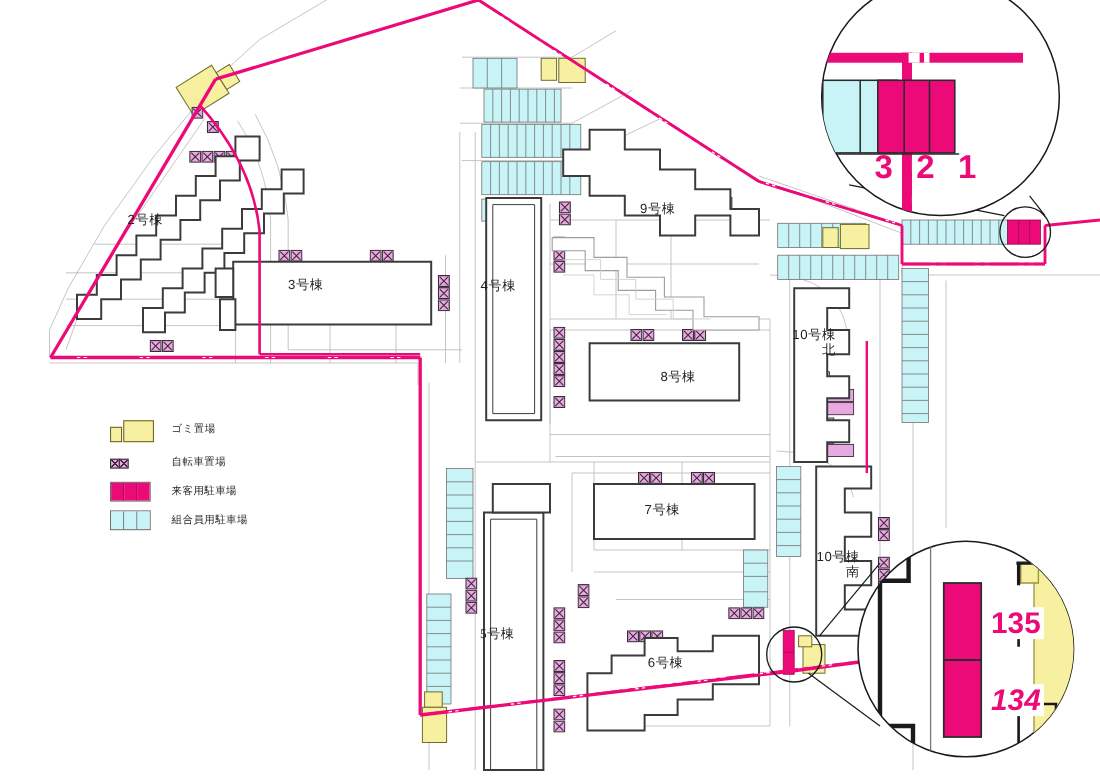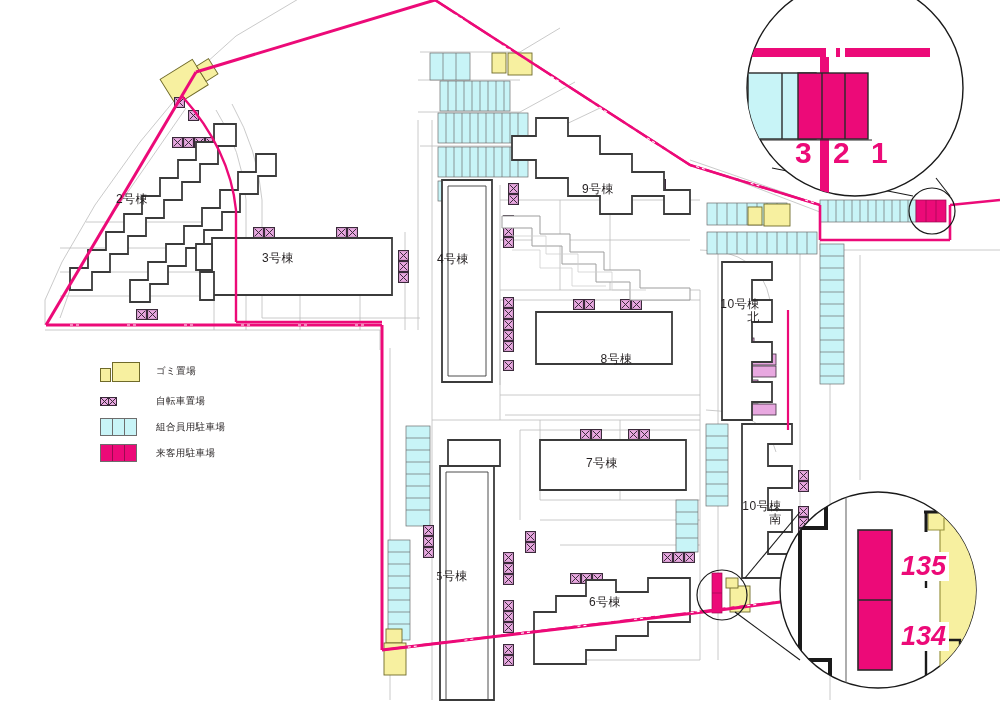--- a/index.html
+++ b/index.html
@@ -15,21 +15,21 @@
     height:707px;
     overflow:hidden;
     background:#ffffff;
   }
   #site-svg{position:absolute;left:0;top:0;width:1000px;height:707px;}
 
   
   #legend{
     position:absolute;
     left:100px;
-    top:360px;
+    top:380px;
     width:190px;
     font-size:9.5px;
     line-height:1;
     user-select:none;
   }
   .lg-row{
     display:flex;
     align-items:center;
     height:22px;
     margin-bottom:4px;
@@ -512,69 +512,69 @@
 
     </g>
   </svg>
 
   <div class="blabel" style="left:132px;top:200px;transform:translate(-50%,-50%);">2号棟</div>
   <div class="blabel" style="left:278px;top:259px;transform:translate(-50%,-50%);">3号棟</div>
   <div class="blabel" style="left:453px;top:260px;transform:translate(-50%,-50%);">4号棟</div>
   <div class="blabel" style="left:452px;top:577px;transform:translate(-50%,-50%);font-family:Liberation Serif, serif;">5号棟</div>
   <div class="blabel" style="left:605px;top:603px;transform:translate(-50%,-50%);">6号棟</div>
   <div class="blabel" style="left:602px;top:464px;transform:translate(-50%,-50%);">7号棟</div>
-  <div class="blabel" style="left:595px;top:360px;transform:translate(-50%,-50%);padding-left:43px;">8号棟</div>
+  <div class="blabel" style="left:595px;top:343px;transform:translate(-50%,-50%);padding-left:43px;">8号棟</div>
   <div class="blabel" style="left:598px;top:190px;transform:translate(-50%,-50%);">9号棟</div>
   <div class="blabel two" style="left:740px;top:311px;transform:translate(-50%,-50%);">10号棟
 北</div>
   <div class="blabel two" style="left:762px;top:513px;transform:translate(-50%,-50%);">10号棟
 南</div>
 
   <div class="cnum big3" style="left:795px;top:138px;">3</div>
   <div class="cnum big3" style="left:833px;top:138px;">2</div>
   <div class="cnum big3" style="left:871px;top:138px;">1</div>
 
-  <div class="cnum big2" style="left:898px;top:552px;font-style:italic;">135</div>
+  <div class="cnum big2" style="left:898px;top:552px;">135</div>
   <div class="cnum big2" style="left:898px;top:622px;font-style:italic;">134</div>
 
   <div id="legend">
 
     <div class="lg-row">
       <div class="lg-swatch sw-trash">
         <span class="t-small"></span>
           <span class="t-big"></span>
       </div>
       <div class="lg-label">ゴミ置場</div>
     </div>
 
     <div class="lg-row" style="margin-top:8px;">
       <div class="lg-swatch sw-bike">
         <i></i>
           <i></i>
       </div>
       <div class="lg-label">自転車置場</div>
+    </div>
+
+    <div class="lg-row">
+      <div class="lg-swatch">
+        <span class="sw-cells sw-mg">
+            <u></u>
+            <u></u>
+            <u></u>
+          </span>
+      </div>
+      <div class="lg-label">来客用駐車場</div>
     </div>
 
     <div class="lg-row">
       <div class="lg-swatch">
         <span class="sw-cells sw-cy">
             <u></u>
             <u></u>
             <u></u>
           </span>
       </div>
       <div class="lg-label">組合員用駐車場</div>
     </div>
 
-    <div class="lg-row">
-      <div class="lg-swatch">
-        <span class="sw-cells sw-mg">
-            <u></u>
-            <u></u>
-            <u></u>
-          </span>
-      </div>
-      <div class="lg-label">来客用駐車場</div>
-    </div>
-
   </div>
 
 </div>
 
 </body></html>

